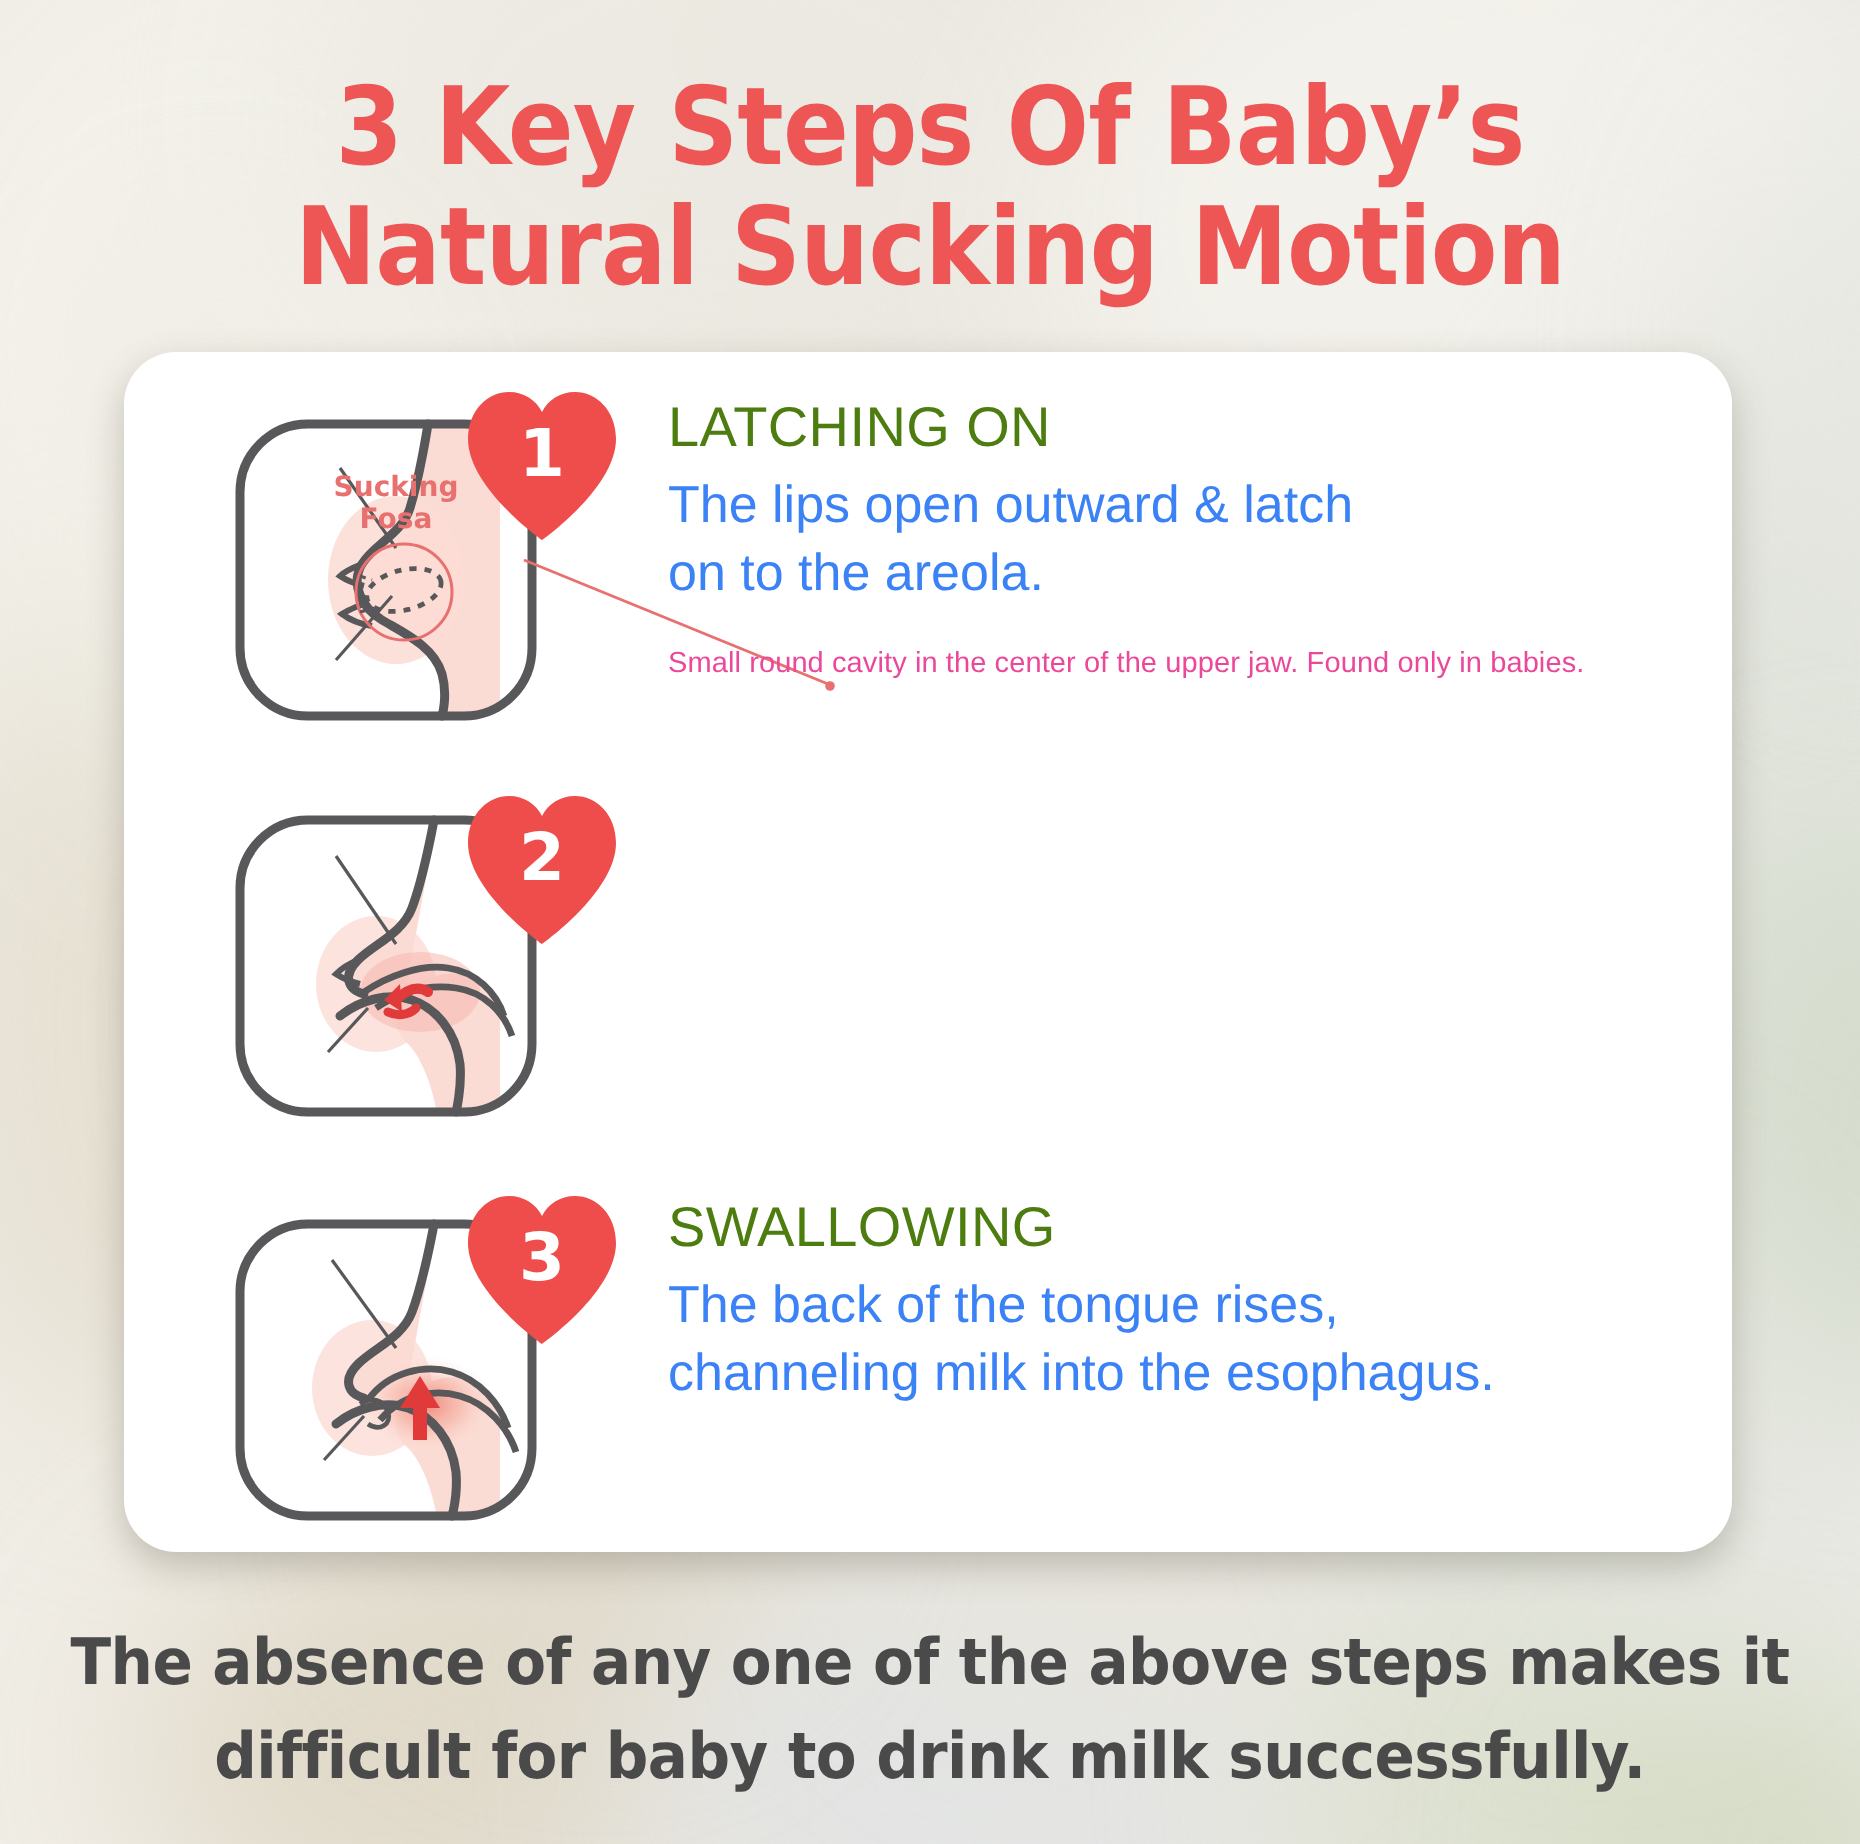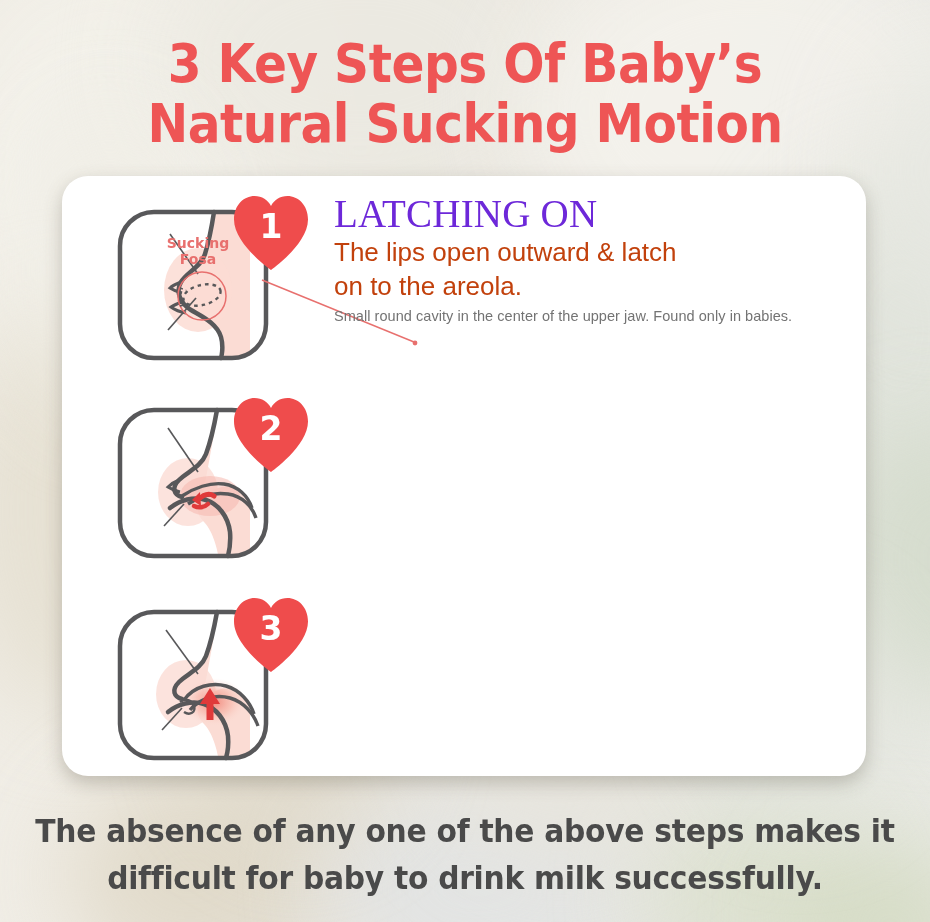--- a/index.html
+++ b/index.html
@@ -125,38 +125,37 @@
   }
 
   
   .textcol {
     position: absolute;
     left: 272px;
     top: 6px;
     width: 520px;
   }
   .step-title {
-    color: #6d28d9;
-    font-size: 39px;
+    color: #4d7c0f;
+    font-size: 28px;
     line-height: 35px;
     letter-spacing: 0.2px;
     font-weight: normal;
     white-space: pre-line;
-    font-family: Liberation Serif, serif;
   }
   .step-body {
     margin-top: 4px;
-    color: #c2410c;
+    color: #3b82f6;
     font-size: 26px;
     line-height: 34px;
     white-space: pre-line;
   }
   .footnote {
-    margin-top: 4px;
-    color: #737373;
+    margin-top: 20px;
+    color: #ec4899;
     font-size: 14.5px;
     line-height: 18px;
     letter-spacing: 0.05px;
     white-space: nowrap;
   }
 
   
   .pointer-svg {
     position: absolute;
     left: 200px;
@@ -346,20 +345,23 @@
     </div>
 
     <div class="heart-badge hb-3">
       <svg viewBox="0 0 86 86" xmlns="http://www.w3.org/2000/svg">
         <path d="M43 80 C43 80 6 54 6 29.5 C6 15 16 6 26.5 6 C34 6 40 10 43 16 C46 10 52 6 59.5 6 C70 6 80 15 80 29.5 C80 54 43 80 43 80 Z" fill="#ef4c4c"></path>
       </svg>
       <div class="heart-num">3</div>
     </div>
 
     <div class="textcol">
+      <div class="step-title">SWALLOWING</div>
+      <div class="step-body">The back of the tongue rises,
+channeling milk into the esophagus.</div>
     </div>
   </div>
 
 </div>
 
 <div id="caption">
   <span class="cap-line">The absence of any one of the above steps makes it</span>
   <span class="cap-line">difficult for baby to drink milk successfully.</span>
 </div>
 

